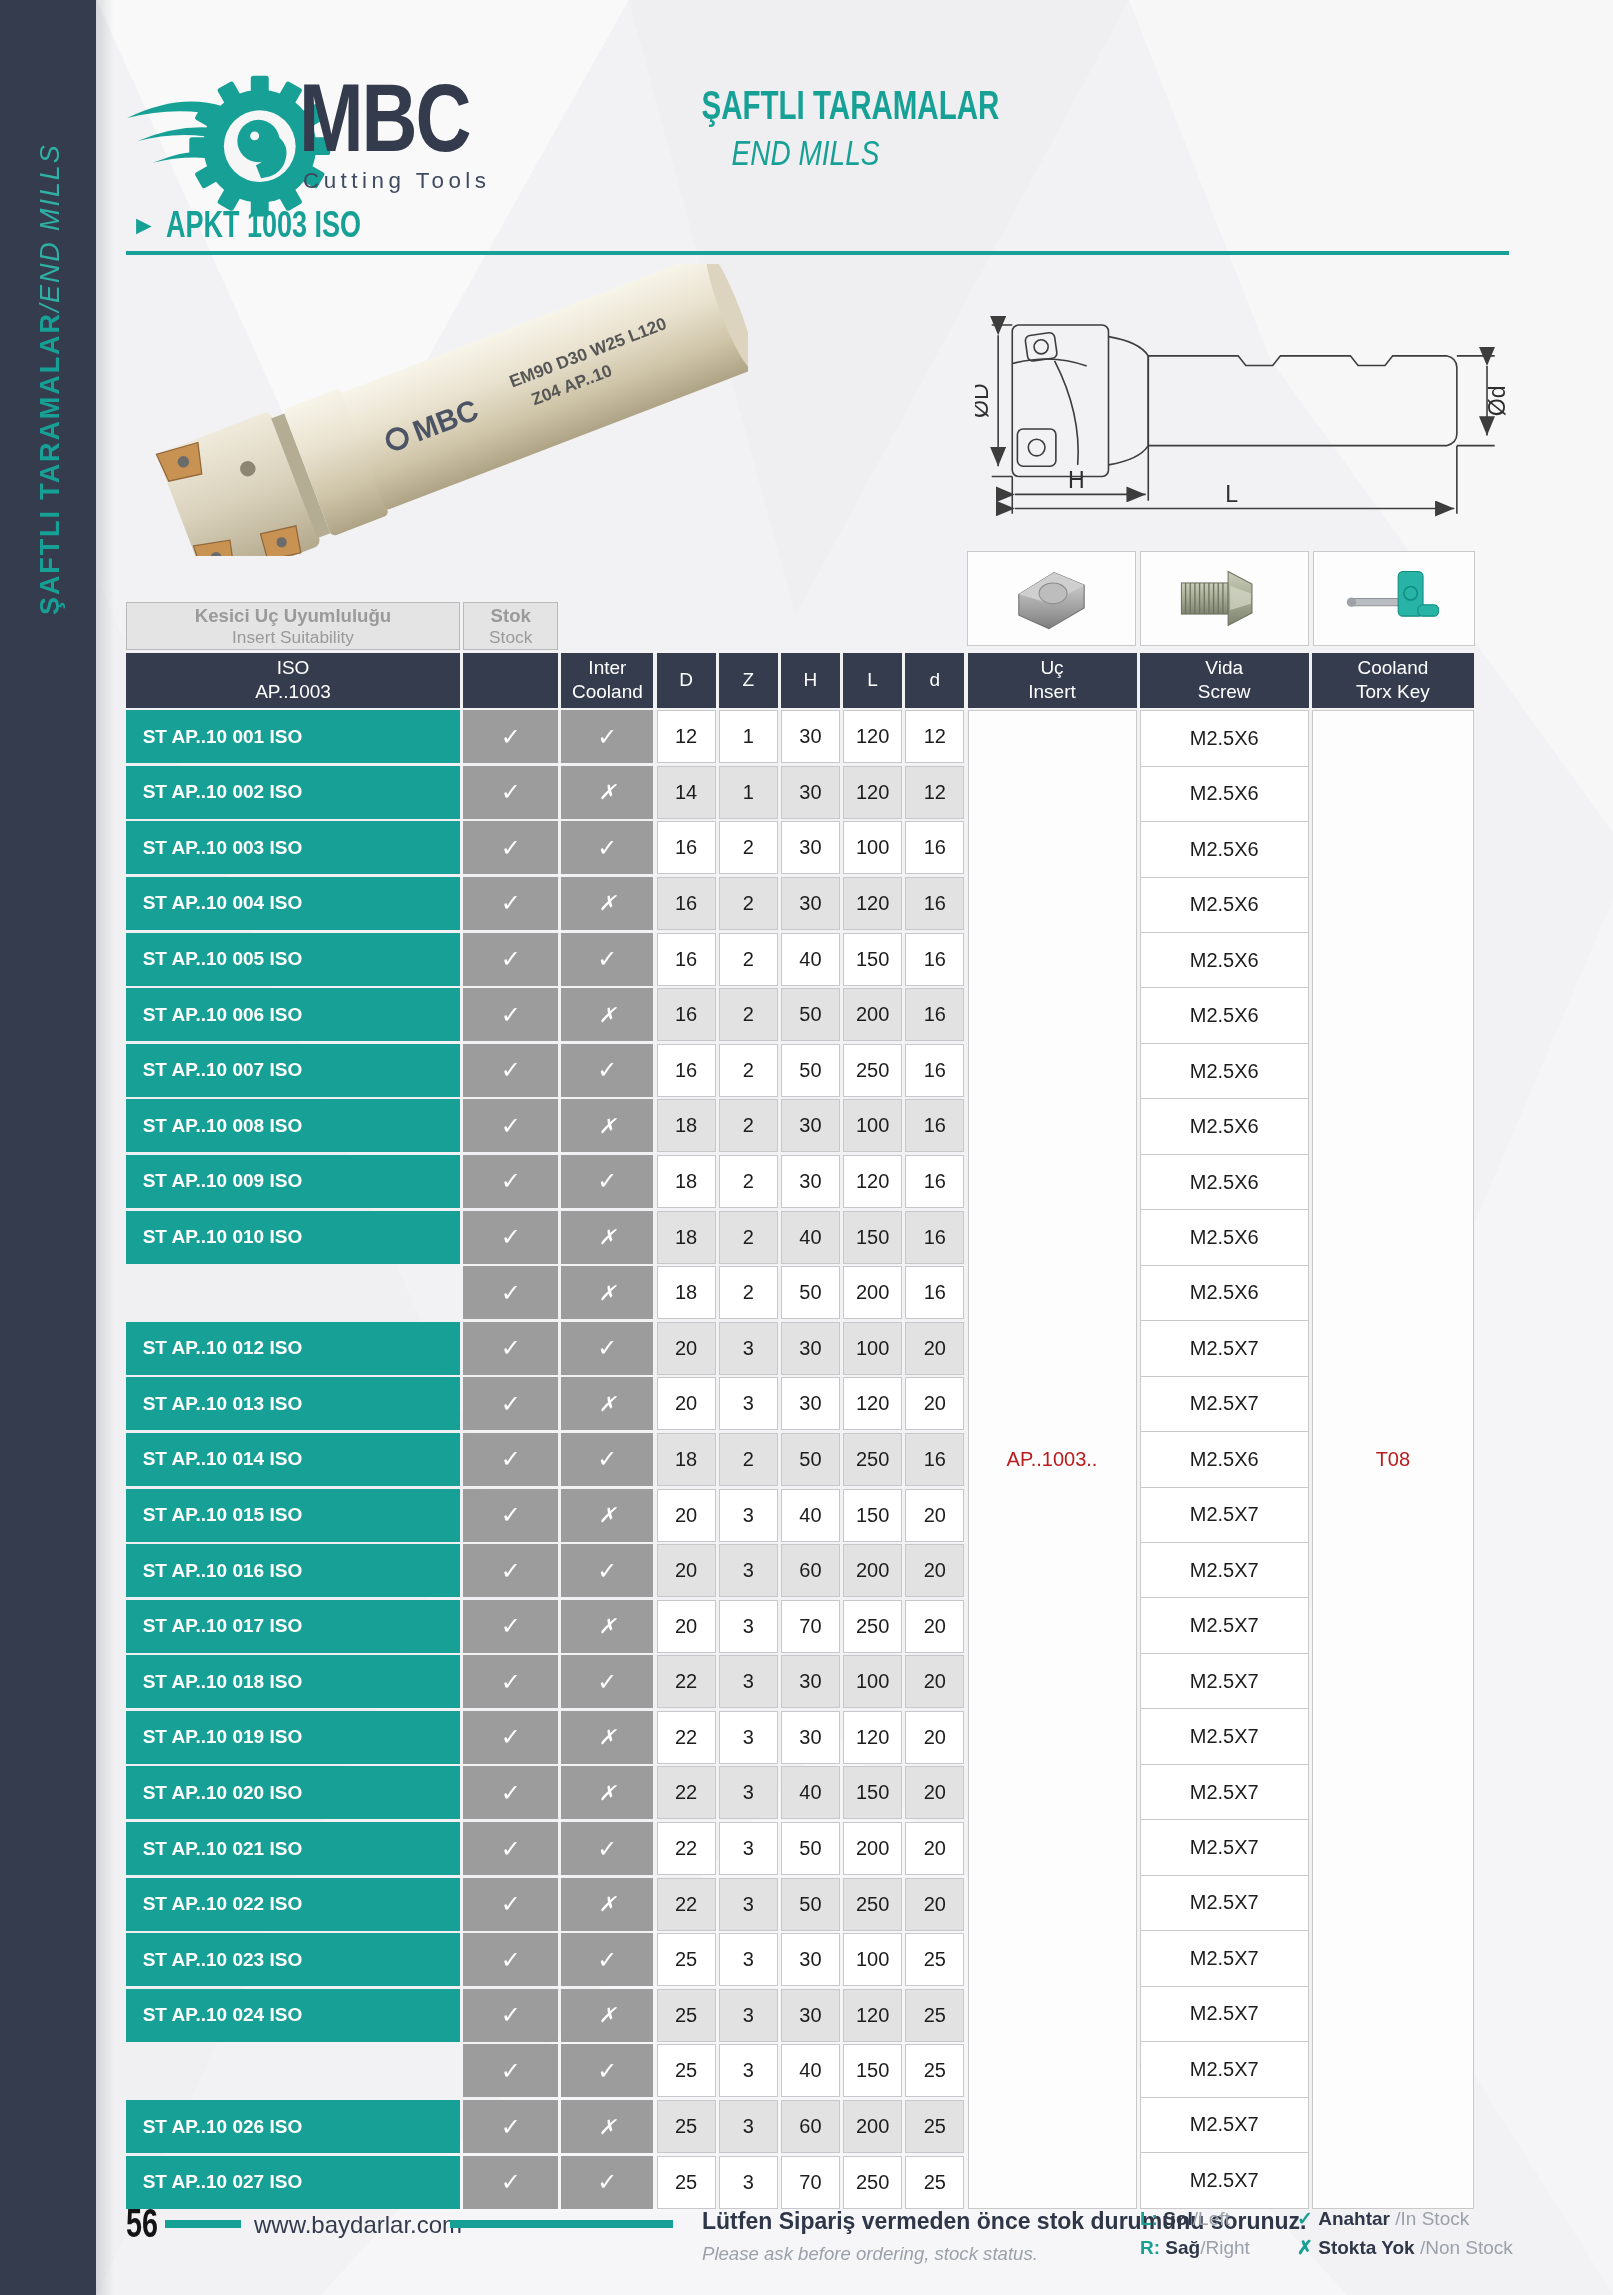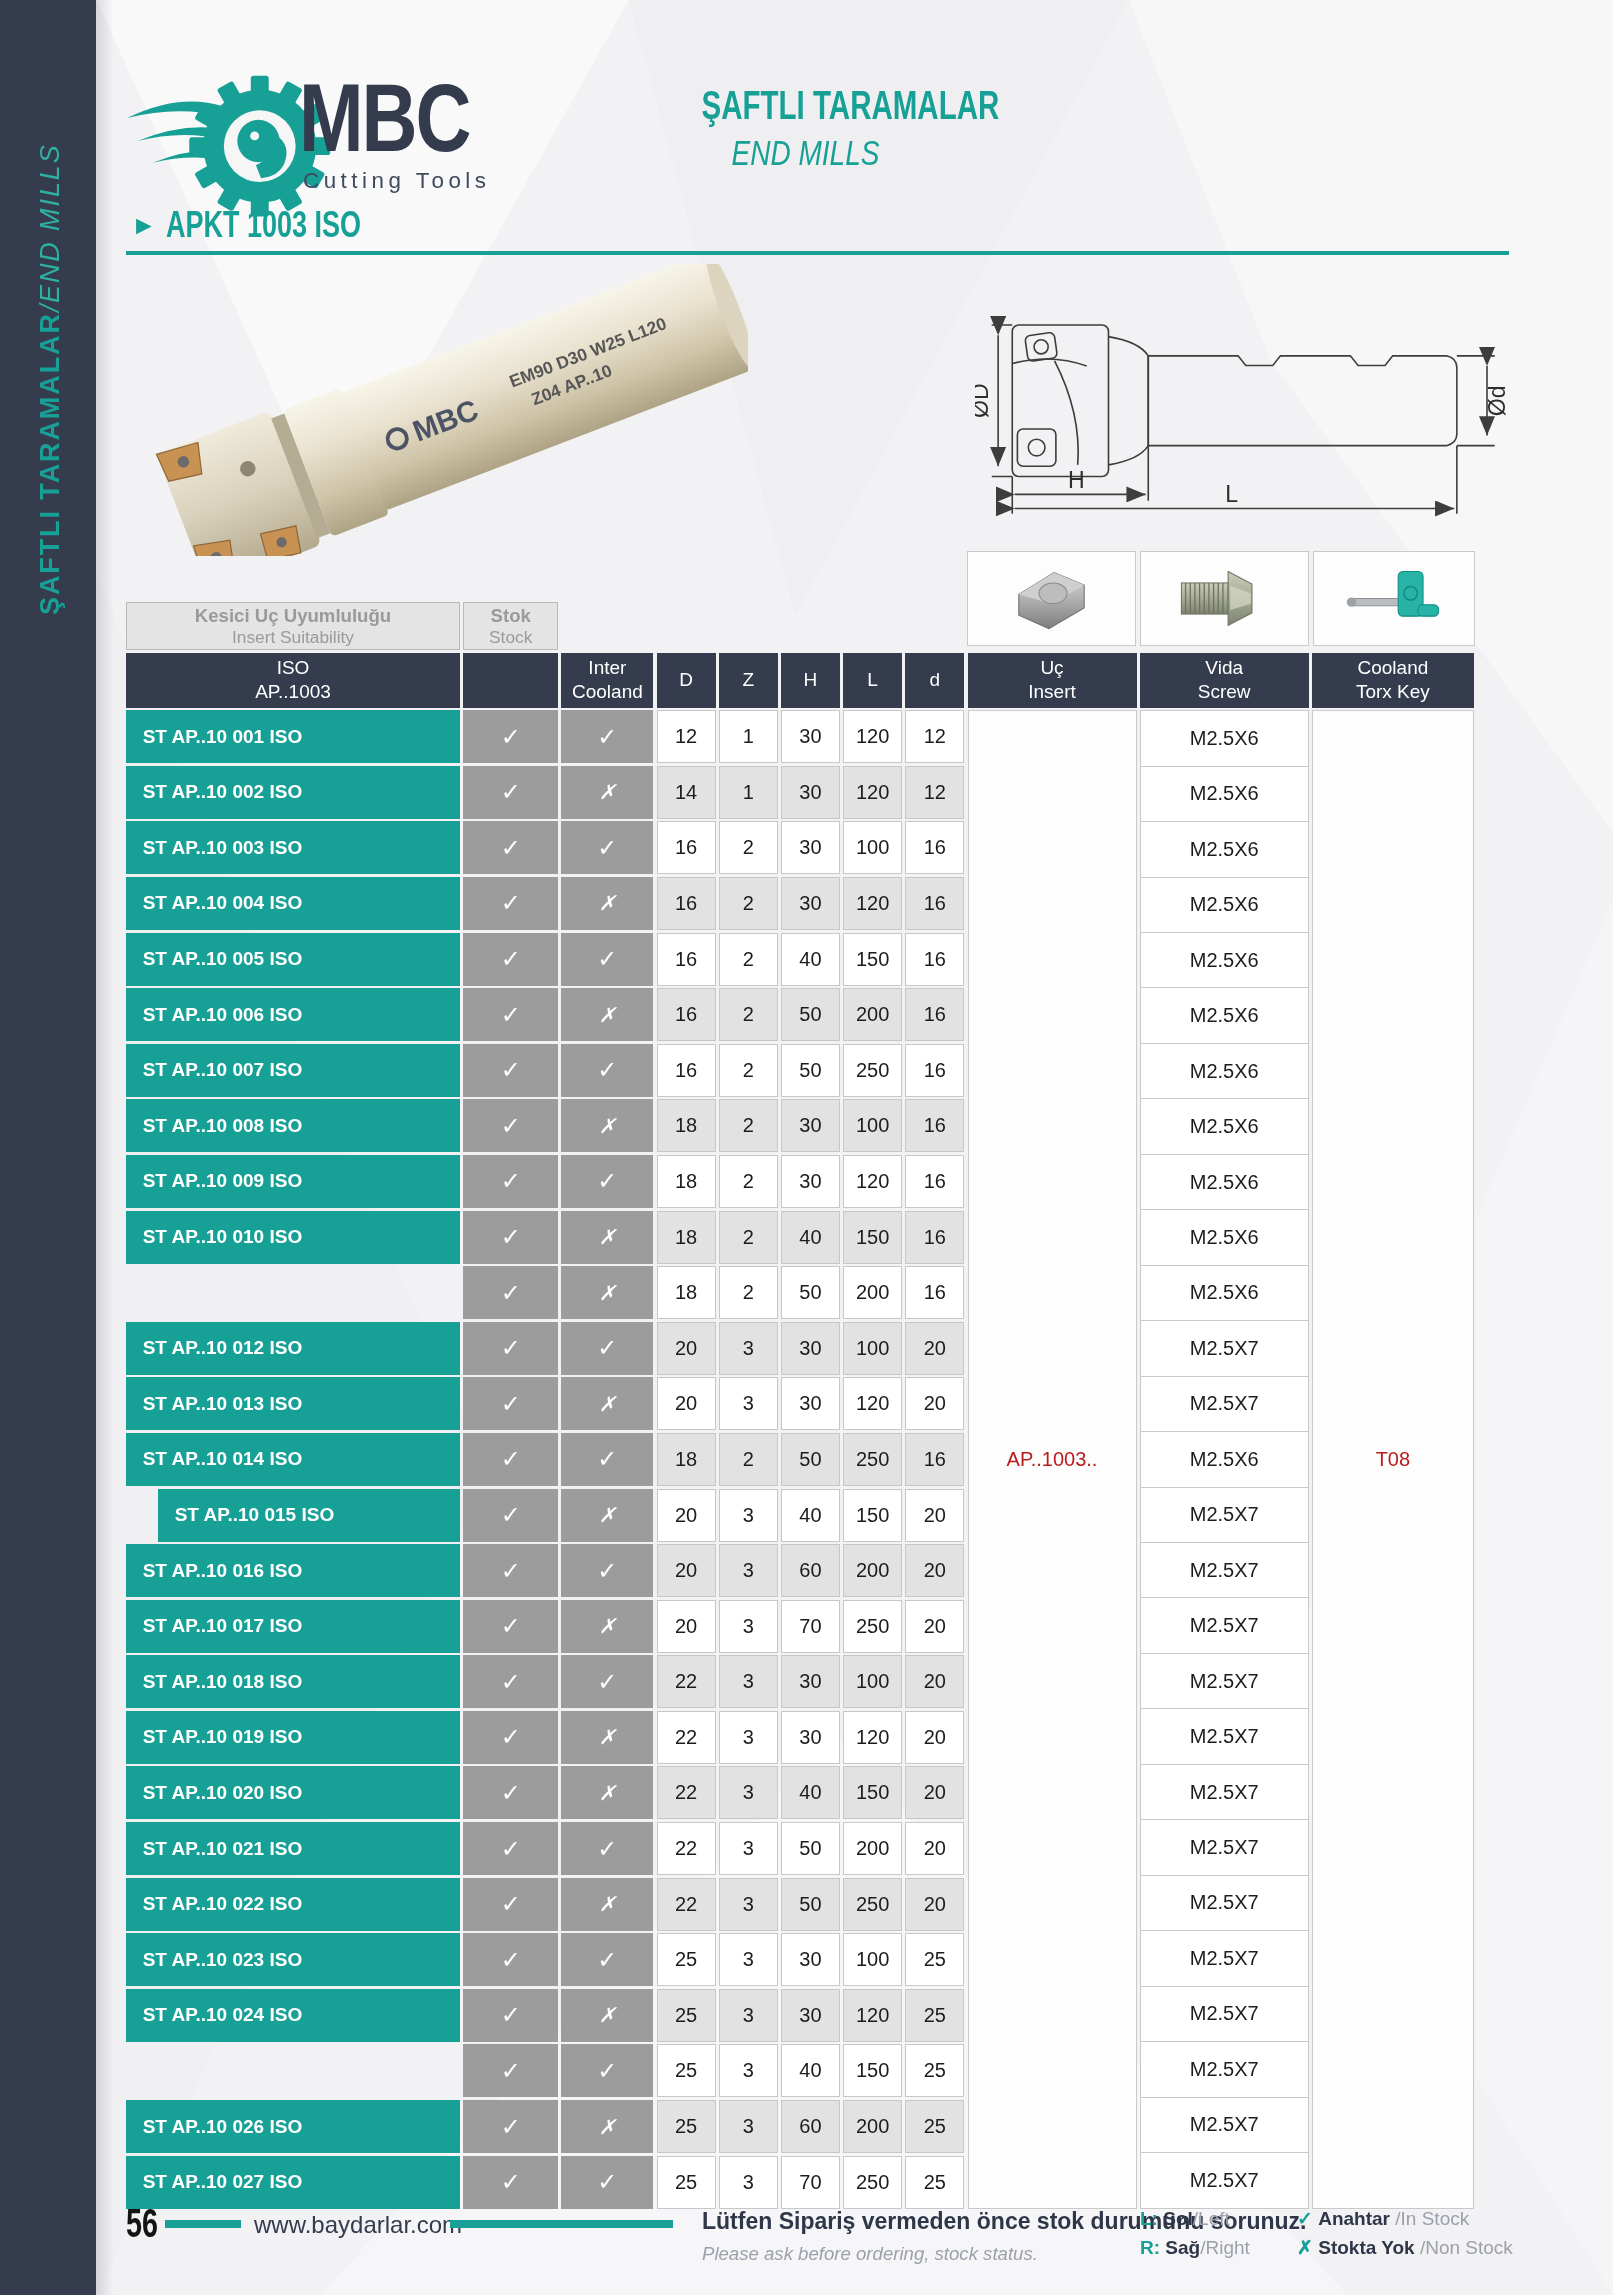--- a/index.html
+++ b/index.html
@@ -433,21 +433,21 @@
       <div class="gcell cell-num" style="grid-area: 15 / 7;">120</div>
       <div class="gcell cell-num" style="grid-area: 15 / 8;">20</div>
       <div class="gcell cell-name" style="grid-area: 16 / 1;">ST AP..10 014 ISO</div>
       <div class="gcell cell-mark" style="grid-area: 16 / 2;">✓</div>
       <div class="gcell cell-mark" style="grid-area: 16 / 3;">✓</div>
       <div class="gcell cell-num alt" style="grid-area: 16 / 4;">18</div>
       <div class="gcell cell-num alt" style="grid-area: 16 / 5;">2</div>
       <div class="gcell cell-num alt" style="grid-area: 16 / 6;">50</div>
       <div class="gcell cell-num alt" style="grid-area: 16 / 7;">250</div>
       <div class="gcell cell-num alt" style="grid-area: 16 / 8;">16</div>
-      <div class="gcell cell-name" style="grid-area: 17 / 1; margin-left: 32px;">ST AP..10 015 ISO</div>
+      <div class="gcell cell-name" style="grid-area: 17 / 1;">ST AP..10 015 ISO</div>
       <div class="gcell cell-mark" style="grid-area: 17 / 2;">✓</div>
       <div class="gcell cell-mark cross" style="grid-area: 17 / 3;">✗</div>
       <div class="gcell cell-num" style="grid-area: 17 / 4;">20</div>
       <div class="gcell cell-num" style="grid-area: 17 / 5;">3</div>
       <div class="gcell cell-num" style="grid-area: 17 / 6;">40</div>
       <div class="gcell cell-num" style="grid-area: 17 / 7;">150</div>
       <div class="gcell cell-num" style="grid-area: 17 / 8;">20</div>
       <div class="gcell cell-name" style="grid-area: 18 / 1;">ST AP..10 016 ISO</div>
       <div class="gcell cell-mark" style="grid-area: 18 / 2;">✓</div>
       <div class="gcell cell-mark" style="grid-area: 18 / 3;">✓</div>

